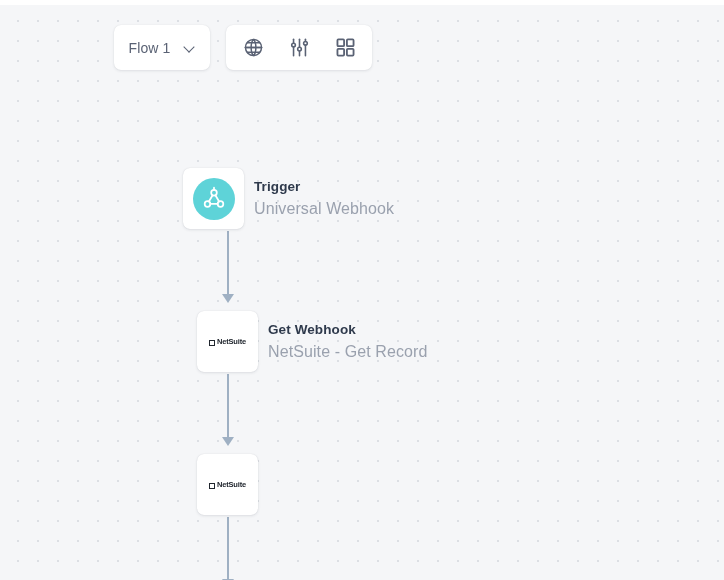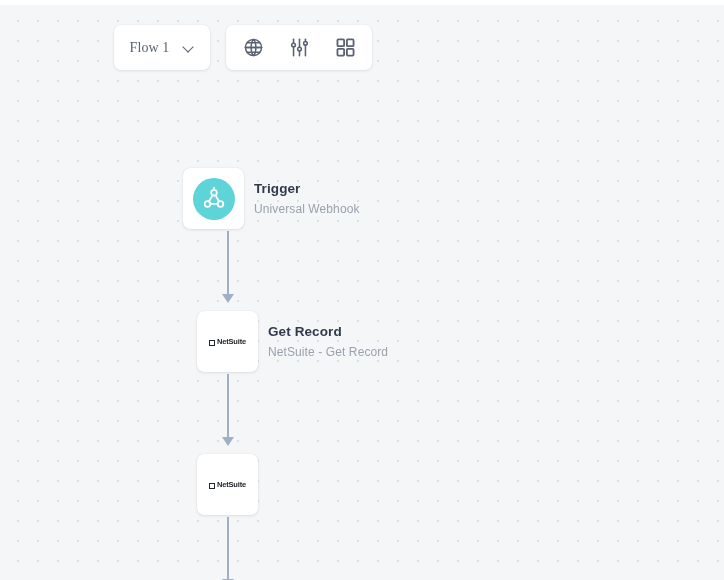--- a/index.html
+++ b/index.html
@@ -46,21 +46,20 @@
     height: 45px;
     justify-content: center;
     gap: 14px;
     cursor: pointer;
   }
   #flow-label {
     font-size: 14px;
     color: #5a6274;
     letter-spacing: .1px;
     white-space: nowrap;
-    font-family: Liberation Serif, serif;
   }
   .chev {
     width: 11px;
     height: 11px;
     position: relative;
     flex: none;
   }
   .chev::before {
     content: "";
     position: absolute;
@@ -120,21 +119,21 @@
   }
   .node-title {
     font-size: 13.5px;
     font-weight: bold;
     color: #2f3a4c;
     letter-spacing: .1px;
     margin-bottom: 7px;
     white-space: nowrap;
   }
   .node-sub {
-    font-size: 12px;
+    font-size: 16px;
     color: #9aa1ae;
     letter-spacing: .1px;
     white-space: nowrap;
   }
 
   
   .webhook-disc {
     width: 42px;
     height: 42px;
     border-radius: 50%;
@@ -230,21 +229,21 @@
   </div>
 
   <div class="node-row" style="left:197px;top:306px;">
     <div class="node-card">
       <div class="netsuite-logo">
         <span class="ns-square"></span>
         <span class="ns-word">NetSuite</span>
       </div>
     </div>
     <div class="node-text">
-      <div class="node-title">Get Record</div>
+      <div class="node-title">Get Webhook</div>
       <div class="node-sub">NetSuite - Get Record</div>
     </div>
   </div>
 
   <div class="node-row" style="left:197px;top:449px;">
     <div class="node-card">
       <div class="netsuite-logo">
         <span class="ns-square"></span>
         <span class="ns-word">NetSuite</span>
       </div>

